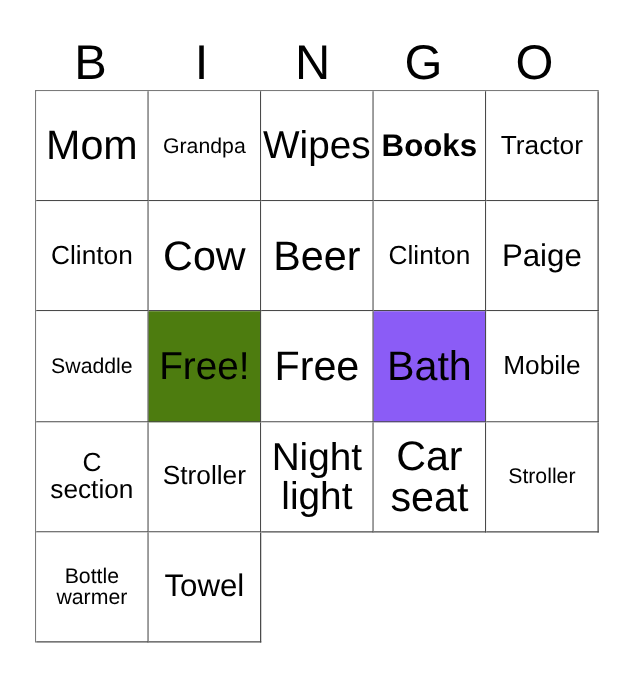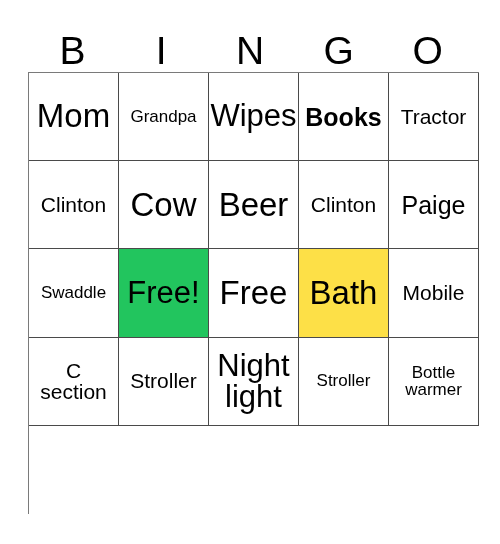--- a/index.html
+++ b/index.html
@@ -142,47 +142,54 @@
     <div class="cell" style="border-right-color: rgb(74, 74, 74); border-bottom-color: rgb(74, 74, 74); background: rgb(255, 255, 255);">
       <span class="cell-text fs-sm">Clinton</span>
     </div>
 
     <div class="cell" style="border-right-color: rgb(74, 74, 74); border-bottom-color: rgb(74, 74, 74); background: rgb(255, 255, 255);">
       <span class="cell-text fs-md">Paige</span>
     </div>
     <div class="cell" style="border-right-color: rgb(74, 74, 74); border-bottom-color: rgb(74, 74, 74); background: rgb(255, 255, 255);">
       <span class="cell-text fs-xs">Swaddle</span>
     </div>
-    <div class="cell" style="border-right-color: rgb(74, 74, 74); border-bottom-color: rgb(74, 74, 74); background: #22c55e;">
+    <div class="cell" style="border-right-color: rgb(74, 74, 74); border-bottom-color: rgb(74, 74, 74); background: #4d7c0f;">
       <span class="cell-text fs-lg">Free!</span>
     </div>
     <div class="cell" style="border-right-color: rgb(74, 74, 74); border-bottom-color: rgb(74, 74, 74); background: rgb(255, 255, 255);">
       <span class="cell-text fs-xl">Free</span>
     </div>
-    <div class="cell" style="border-right-color: rgb(74, 74, 74); border-bottom-color: rgb(74, 74, 74); background: #fde047; text-align: right;">
+    <div class="cell" style="border-right-color: rgb(74, 74, 74); border-bottom-color: rgb(74, 74, 74); background: #8b5cf6; text-align: right;">
       <span class="cell-text fs-xl">Bath</span>
     </div>
 
     <div class="cell" style="border-right-color: rgb(74, 74, 74); border-bottom-color: rgb(74, 74, 74); background: rgb(255, 255, 255);">
       <span class="cell-text fs-sm">Mobile</span>
     </div>
     <div class="cell" style="border-right-color: rgb(74, 74, 74); border-bottom-color: rgb(74, 74, 74); background: rgb(255, 255, 255);">
       <span class="cell-text fs-sm two-line">C
 section</span>
     </div>
     <div class="cell" style="border-right-color: rgb(74, 74, 74); border-bottom-color: rgb(74, 74, 74); background: rgb(255, 255, 255);">
       <span class="cell-text fs-sm">Stroller</span>
     </div>
     <div class="cell" style="border-right-color: rgb(74, 74, 74); border-bottom-color: rgb(74, 74, 74); background: rgb(255, 255, 255);">
       <span class="cell-text fs-lg two-line">Night
 light</span>
     </div>
 
     <div class="cell" style="border-right-color: rgb(74, 74, 74); border-bottom-color: rgb(74, 74, 74); background: rgb(255, 255, 255);">
+      <span class="cell-text fs-xl two-line">Car
+seat</span>
+    </div>
+    <div class="cell" style="border-right-color: rgb(74, 74, 74); border-bottom-color: rgb(74, 74, 74); background: rgb(255, 255, 255);">
       <span class="cell-text fs-xs">Stroller</span>
     </div>
     <div class="cell" style="border-right-color: rgb(74, 74, 74); border-bottom-color: rgb(74, 74, 74); background: rgb(255, 255, 255);">
       <span class="cell-text fs-xs two-line">Bottle
 warmer</span>
     </div>
+    <div class="cell" style="border-right-color: rgb(74, 74, 74); border-bottom-color: rgb(74, 74, 74); background: rgb(255, 255, 255);">
+      <span class="cell-text fs-md">Towel</span>
+    </div>
 
   </div>
 </div>
 
 </body></html>

